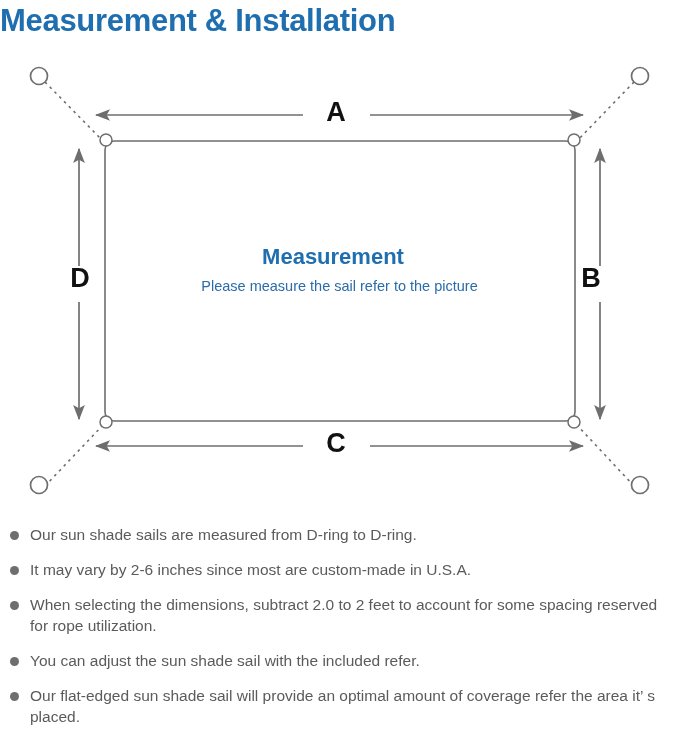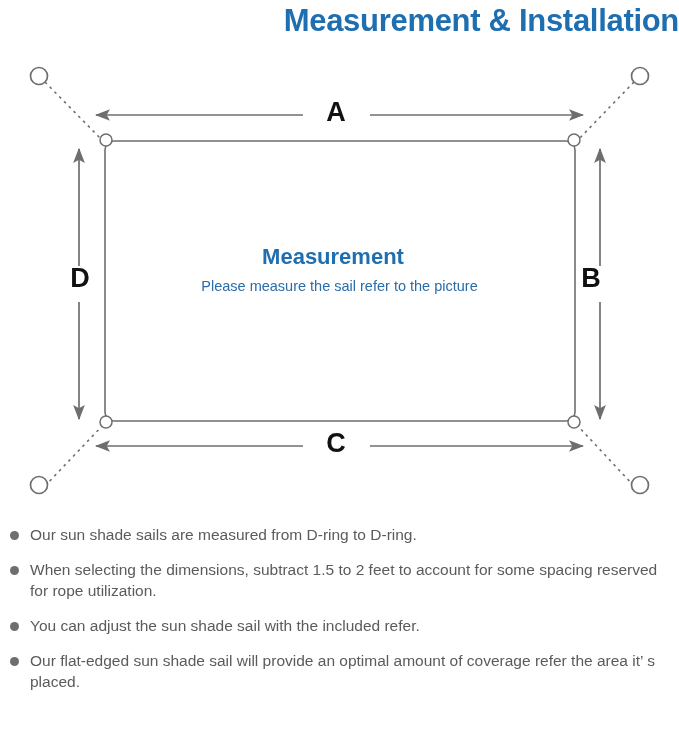--- a/index.html
+++ b/index.html
@@ -20,21 +20,21 @@
     width: 679px;
     height: 739px;
     background: #ffffff;
   }
   
   .title {
     position: absolute;
     left: 0;
     top: 0;
     width: 679px;
-    text-align: right;
+    text-align: left;
     font-family: "Liberation Sans", sans-serif;
     font-size: 31px;
     font-weight: bold;
     letter-spacing: -0.3px;
     color: #1f6fb0;
     line-height: 38px;
     padding-top: 2px;
     white-space: nowrap;
   }
   
@@ -190,21 +190,25 @@
   <div class="dim-letter dim-c">C</div>
   <div class="dim-letter dim-d">D</div>
 
   <div class="bullets">
     <div class="bullet-row">
       <span class="bullet-dot"></span>
       <span class="bullet-text">Our sun shade sails are measured from D-ring to D-ring.</span>
     </div>
     <div class="bullet-row">
       <span class="bullet-dot"></span>
-      <span class="bullet-text">When selecting the dimensions, subtract 1.5 to 2 feet to account for some spacing reserved for rope utilization.</span>
+      <span class="bullet-text">It may vary by 2-6 inches since most are custom-made in U.S.A.</span>
+    </div>
+    <div class="bullet-row">
+      <span class="bullet-dot"></span>
+      <span class="bullet-text">When selecting the dimensions, subtract 2.0 to 2 feet to account for some spacing reserved for rope utilization.</span>
     </div>
     <div class="bullet-row">
       <span class="bullet-dot"></span>
       <span class="bullet-text">You can adjust the sun shade sail with the included refer.</span>
     </div>
     <div class="bullet-row">
       <span class="bullet-dot"></span>
       <span class="bullet-text">Our flat-edged sun shade sail will provide an optimal amount of coverage refer the area it’ s placed.</span>
     </div>
   </div>

